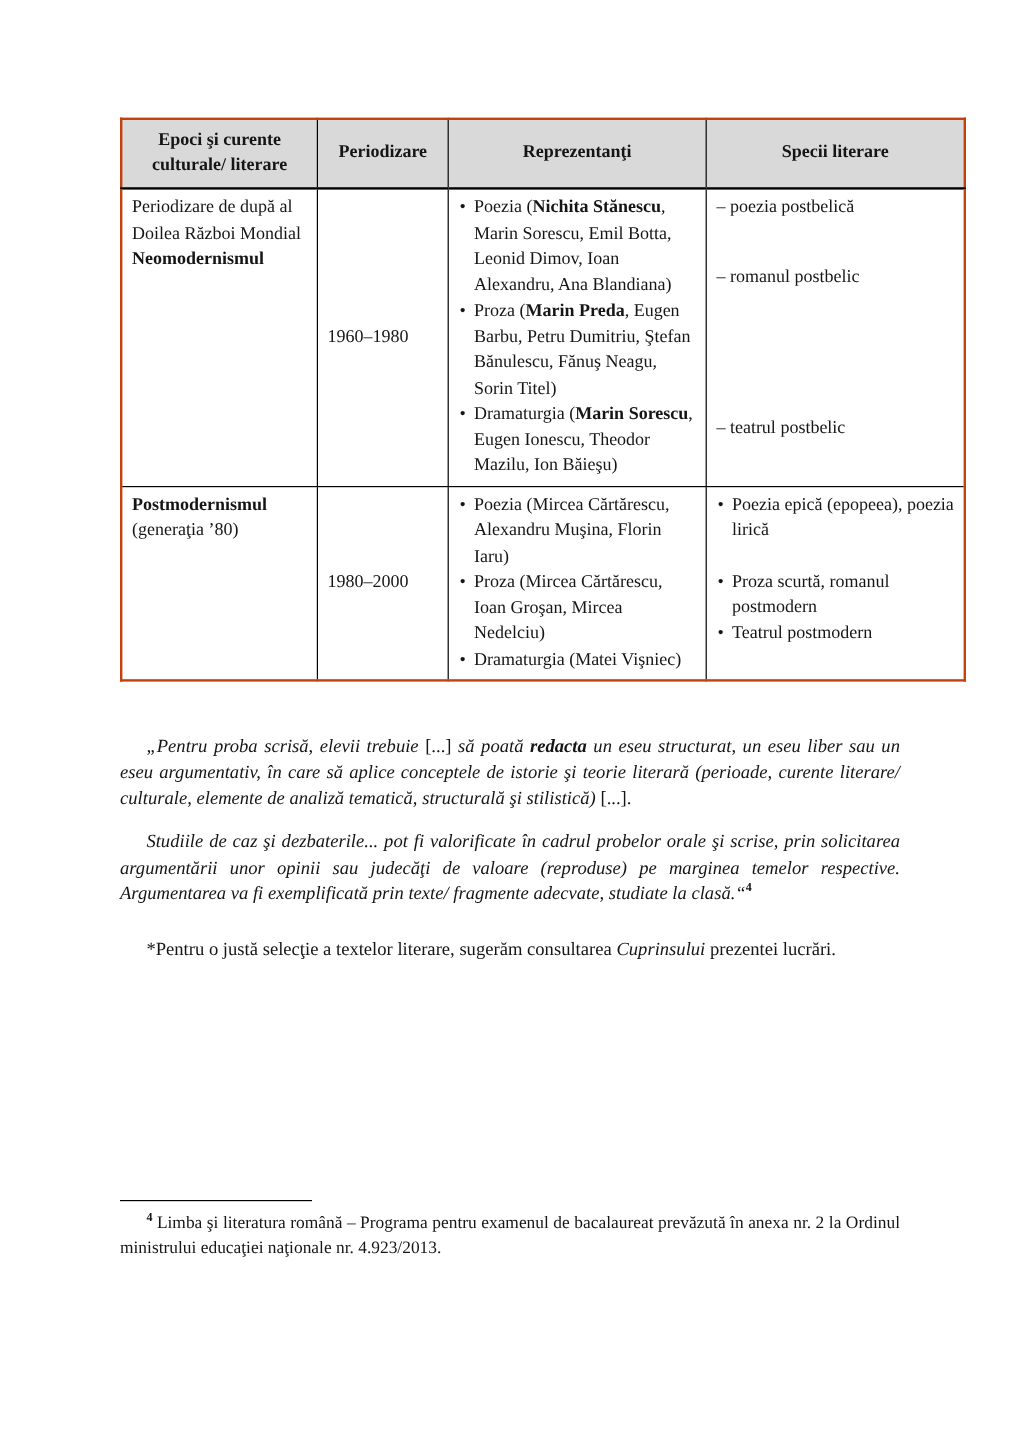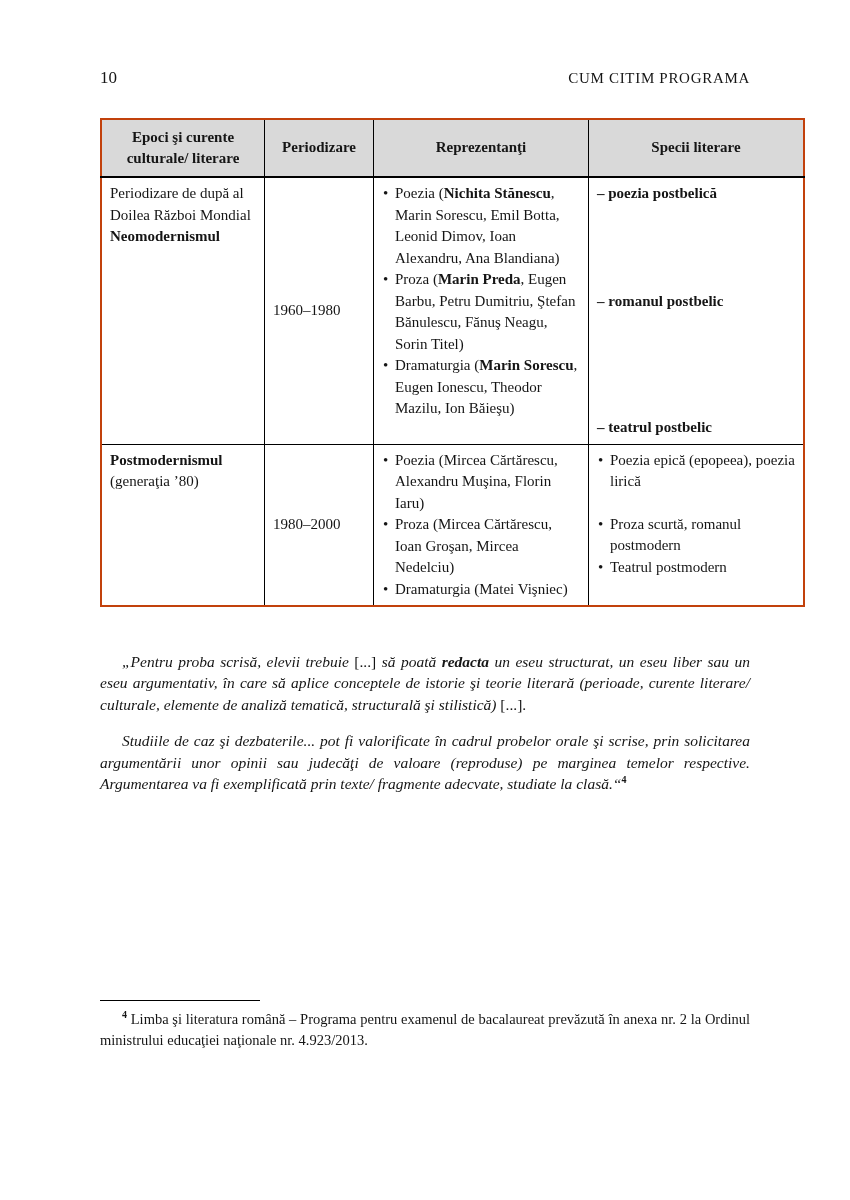--- a/index.html
+++ b/index.html
@@ -41,22 +41,22 @@
     padding: 4px 6px;
   }
   .c1 { width: 150px; } .c2 { width: 96px; } .c3 { width: 202px; font-family: Liberation Serif, serif; } .c4 { width: 202px; }
   .lit-table td.period-cell { vertical-align: middle; }
   .b { font-weight: bold; }
 
   .rep { position: relative; padding-left: 13px; }
   .rep::before { content: "\2022"; position: absolute; left: 1px; }
 
   .sp { }
-  .sp-bold { font-weight: bold; }
-  .sp1-2 { margin-top: 86px; }
+  .sp-bold { font-weight: normal; }
+  .sp1-2 { margin-top: 36px; }
   .sp1-3 { margin-top: 105px; }
   .sp2 { position: relative; padding-left: 13px; }
   .sp2::before { content: "\2022"; position: absolute; left: 1px; }
   .sp2-2 { margin-top: 21px; }
 
   
   .quote { margin-top: 44px; }
   .q-para, .note {
     font-size: 15.5px; line-height: 21.3px;
     text-align: justify; text-indent: 22px;
@@ -70,24 +70,20 @@
   
   .footnote-area { position: absolute; left: 100px; top: 1000px; width: 650px; }
   .fn-rule { width: 160px; border-top: 1.5px solid #000; margin-bottom: 8px; }
   .footnote { font-size: 14.5px; line-height: 20.5px; text-align: justify; text-indent: 22px; margin: 0; }
 </style>
 </head>
 <body>
 
 <div class="page">
 
-  <header class="page-header">
-    <span class="page-number">10</span>
-    <span class="running-title">CUM CITIM PROGRAMA</span>
-  </header>
 
   <table class="lit-table">
     <thead>
       <tr>
         <th class="c1">Epoci şi curente culturale/ literare</th>
         <th class="c2">Periodizare</th>
         <th class="c3">Reprezentanţi</th>
         <th class="c4">Specii literare</th>
       </tr>
     </thead>
@@ -127,19 +123,20 @@
         </td>
       </tr>
     </tbody>
   </table>
 
   <section class="quote">
     <p class="q-para"><span class="it">„Pentru proba scrisă, elevii trebuie </span><span class="rm">[...]</span><span class="it"> să poată </span><span class="it b">redacta</span><span class="it"> un eseu structurat, un eseu liber sau un eseu argumentativ, în care să aplice conceptele de istorie şi teorie literară (perioade, curente literare/ culturale, elemente de analiză tematică, structurală şi stilistică) </span><span class="rm">[...].</span></p>
     <p class="q-para"><span class="it">Studiile de caz şi dezbaterile... pot fi valorificate în cadrul probelor orale şi scrise, prin solicitarea argumentării unor opinii sau judecăţi de valoare (reproduse) pe marginea temelor respective. Argumentarea va fi exemplificată prin texte/ fragmente adecvate, studiate la clasă.“</span><sup class="fn-ref">4</sup></p>
   </section>
 
+  <p class="note"><span>*Pentru o justă selecţie a textelor literare, sugerăm consultarea </span><span class="it">Cuprinsului</span><span> prezentei lucrări.</span></p>
 
 </div>
 
 <footer class="footnote-area">
   <div class="fn-rule"></div>
   <p class="footnote"><sup class="fn-ref">4</sup><span> Limba şi literatura română – Programa pentru examenul de bacalaureat prevăzută în anexa nr. 2 la Ordinul ministrului educaţiei naţionale nr. 4.923/2013.</span></p>
 </footer>
 
 </body></html>

